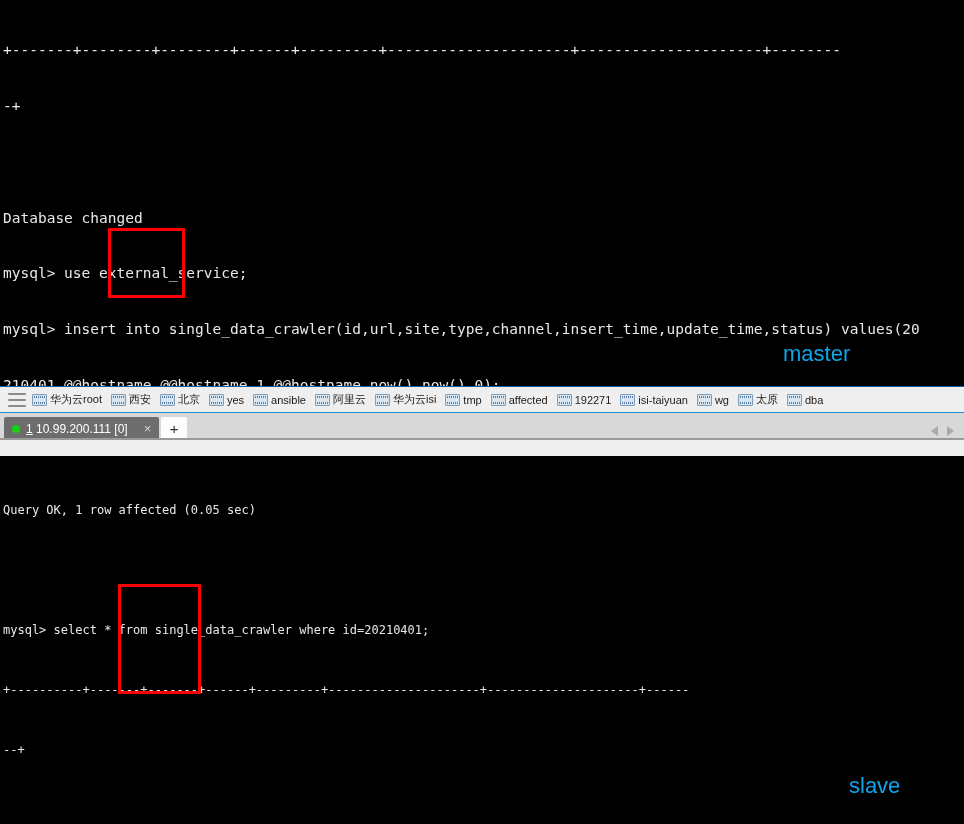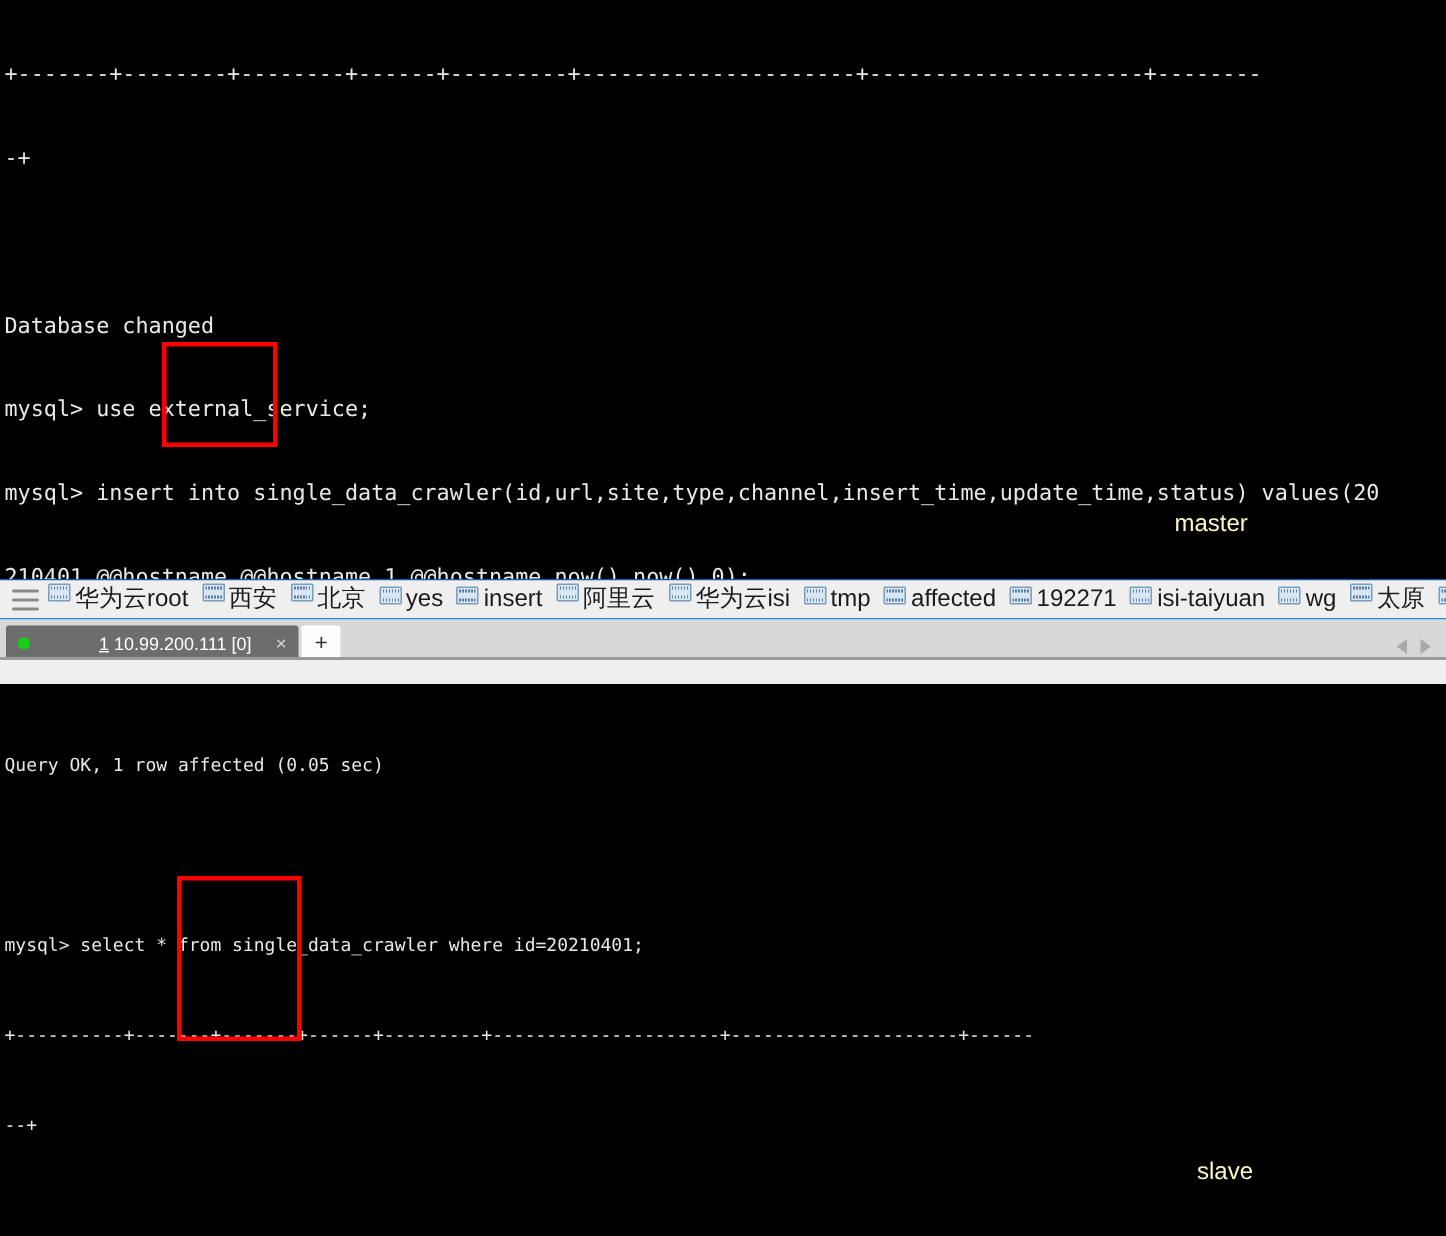--- a/index.html
+++ b/index.html
@@ -42,23 +42,23 @@
     box-sizing:border-box;
     overflow:hidden;
   }
   .hamburger{
     width:18px;height:14px;margin:0 6px 0 4px;
     display:flex;flex-direction:column;justify-content:space-between;
     flex:0 0 auto;
   }
   .hamburger i{display:block;height:2px;background:#8a8a8a;border-radius:1px;}
   .bm{
-    display:flex;align-items:flex-start;
+    display:flex;align-items:center;
     margin-right:9px;
-    font-size:16px;color:#1a1a1a;
+    font-size:11px;color:#1a1a1a;
     flex:0 0 auto;
     white-space:nowrap;
   }
   .bm .bmico{
     width:13px;height:10px;margin-right:3px;
     background:#d8e6f2;
     border:1px solid #7f9db9;
     border-radius:1px;
     position:relative;
     flex:0 0 auto;
@@ -87,21 +87,21 @@
     font-size:12px;
     padding:0 4px 0 8px;
     margin-right:2px;
     border-top-left-radius:2px;border-top-right-radius:2px;
     box-sizing:border-box;
   }
   .tab .dot{
     width:8px;height:8px;border-radius:50%;
     background:#15d215;margin-right:6px;flex:0 0 auto;
   }
-  .tab .tlabel{white-space:nowrap;margin-left:40px;}
+  .tab .tlabel{white-space:nowrap;}
   .tab .tlabel .u{text-decoration:underline;}
   .tab .tclose{
     margin-left:12px;color:#d2d2d2;font-size:13px;line-height:1;
     padding:0 4px;
   }
   .newtab{
     width:26px;height:23px;background:#fdfdfd;color:#333;
     display:flex;align-items:center;justify-content:center;
     font-size:15px;line-height:1;
     border-top-left-radius:2px;border-top-right-radius:2px;
@@ -127,32 +127,32 @@
     font-size:12px;
     line-height:20px;
     white-space:pre;
     padding:4px 0 0 3px;
     box-sizing:border-box;
   }
   .term-bot .ln{display:block;height:20px;}
 
   
   .anno{
-    position:absolute;color:#fef9c3;
+    position:absolute;color:#0ea5e9;
     font-family:"Liberation Sans","DejaVu Sans",sans-serif;
-    font-size:16px;font-weight:400;
+    font-size:22px;font-weight:400;
   }
   .redbox{
     position:absolute;border:3px solid #ff0000;box-sizing:border-box;
     pointer-events:none;
   }
   #redbox-top{left:108px;top:228px;width:77px;height:70px;}
   #redbox-bot{left:118px;top:584px;width:83px;height:110px;}
   #anno-master{left:783px;top:341px;}
-  #anno-slave{left:798px;top:773px;}
+  #anno-slave{left:849px;top:773px;}
 </style>
 </head>
 <body>
 
 <div class="screen">
 
   <div class="term-top">
     <span class="ln">+-------+--------+--------+------+---------+---------------------+---------------------+--------</span>
     <span class="ln">-+</span>
     <span class="ln"></span>
@@ -196,21 +196,21 @@
       <div class="bm">
         <span class="bmico"></span>
         <span>北京</span>
       </div>
       <div class="bm">
         <span class="bmico"></span>
         <span>yes</span>
       </div>
       <div class="bm">
         <span class="bmico"></span>
-        <span>insert</span>
+        <span>ansible</span>
       </div>
       <div class="bm">
         <span class="bmico"></span>
         <span>阿里云</span>
       </div>
       <div class="bm">
         <span class="bmico"></span>
         <span>华为云isi</span>
       </div>
       <div class="bm">

